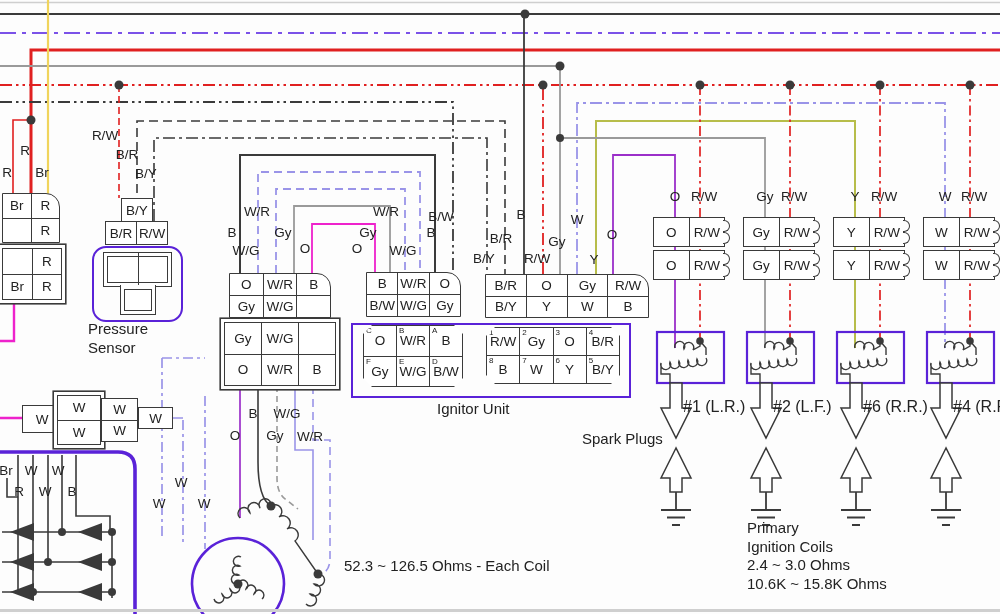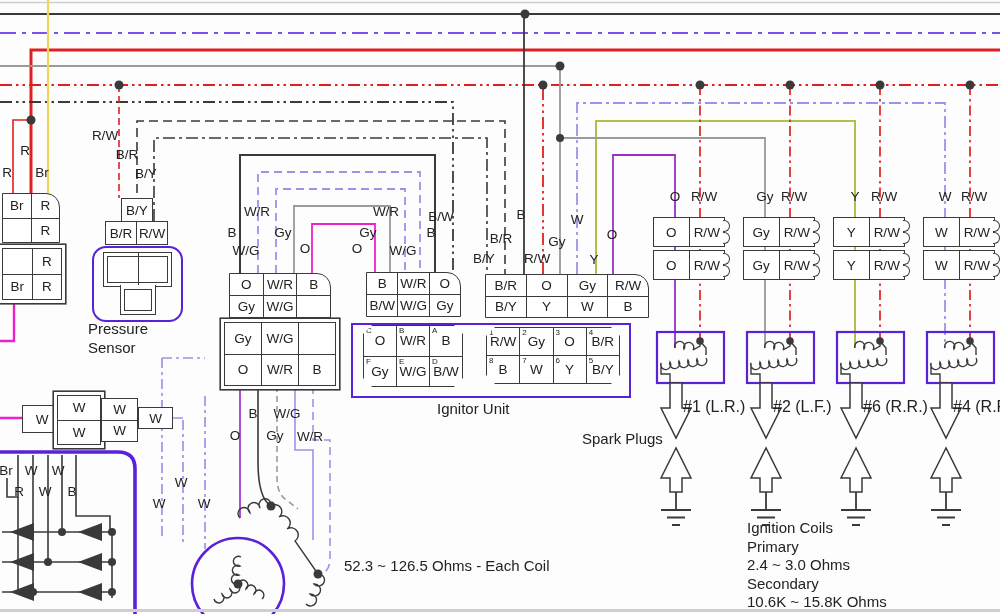--- a/index.html
+++ b/index.html
@@ -522,24 +522,23 @@
   <span class="plug-lbl" style="left:30px;top:398px;">#4 (R.F.)</span>
 </div>
 
 <div class="note" style="left:88px;top:320px;width:80px;">Pressure Sensor</div>
 <div class="note" style="left:437px;top:400px;">Ignitor Unit</div>
 <div class="note" style="left:582px;top:430px;">Spark Plugs</div>
 <div class="note" style="left:344px;top:557px;">
   <div>52.3 ~ 126.5 Ohms - Each Coil</div>
 </div>
 <div class="note" style="left:747px;top:519px;">
+  <div>Primary</div>
   <div>Ignition Coils</div>
-  <div>Primary</div>
   <div>2.4 ~ 3.0 Ohms</div>
-  <div>Secondary</div>
   <div>10.6K ~ 15.8K Ohms</div>
 </div>
 
 <span class="lbl" style="left: 25px; top: 150px;">R</span>
     <span class="lbl" style="left: 7px; top: 172px;">R</span>
     <span class="lbl" style="left: 42px; top: 172px;">Br</span>
     <span class="lbl" style="left: 105px; top: 135px;">R/W</span>
     <span class="lbl" style="left: 127px; top: 154px;">B/R</span>
     <span class="lbl" style="left: 146px; top: 173px;">B/Y</span>
     <span class="lbl" style="left: 232px; top: 232px;">B</span>

